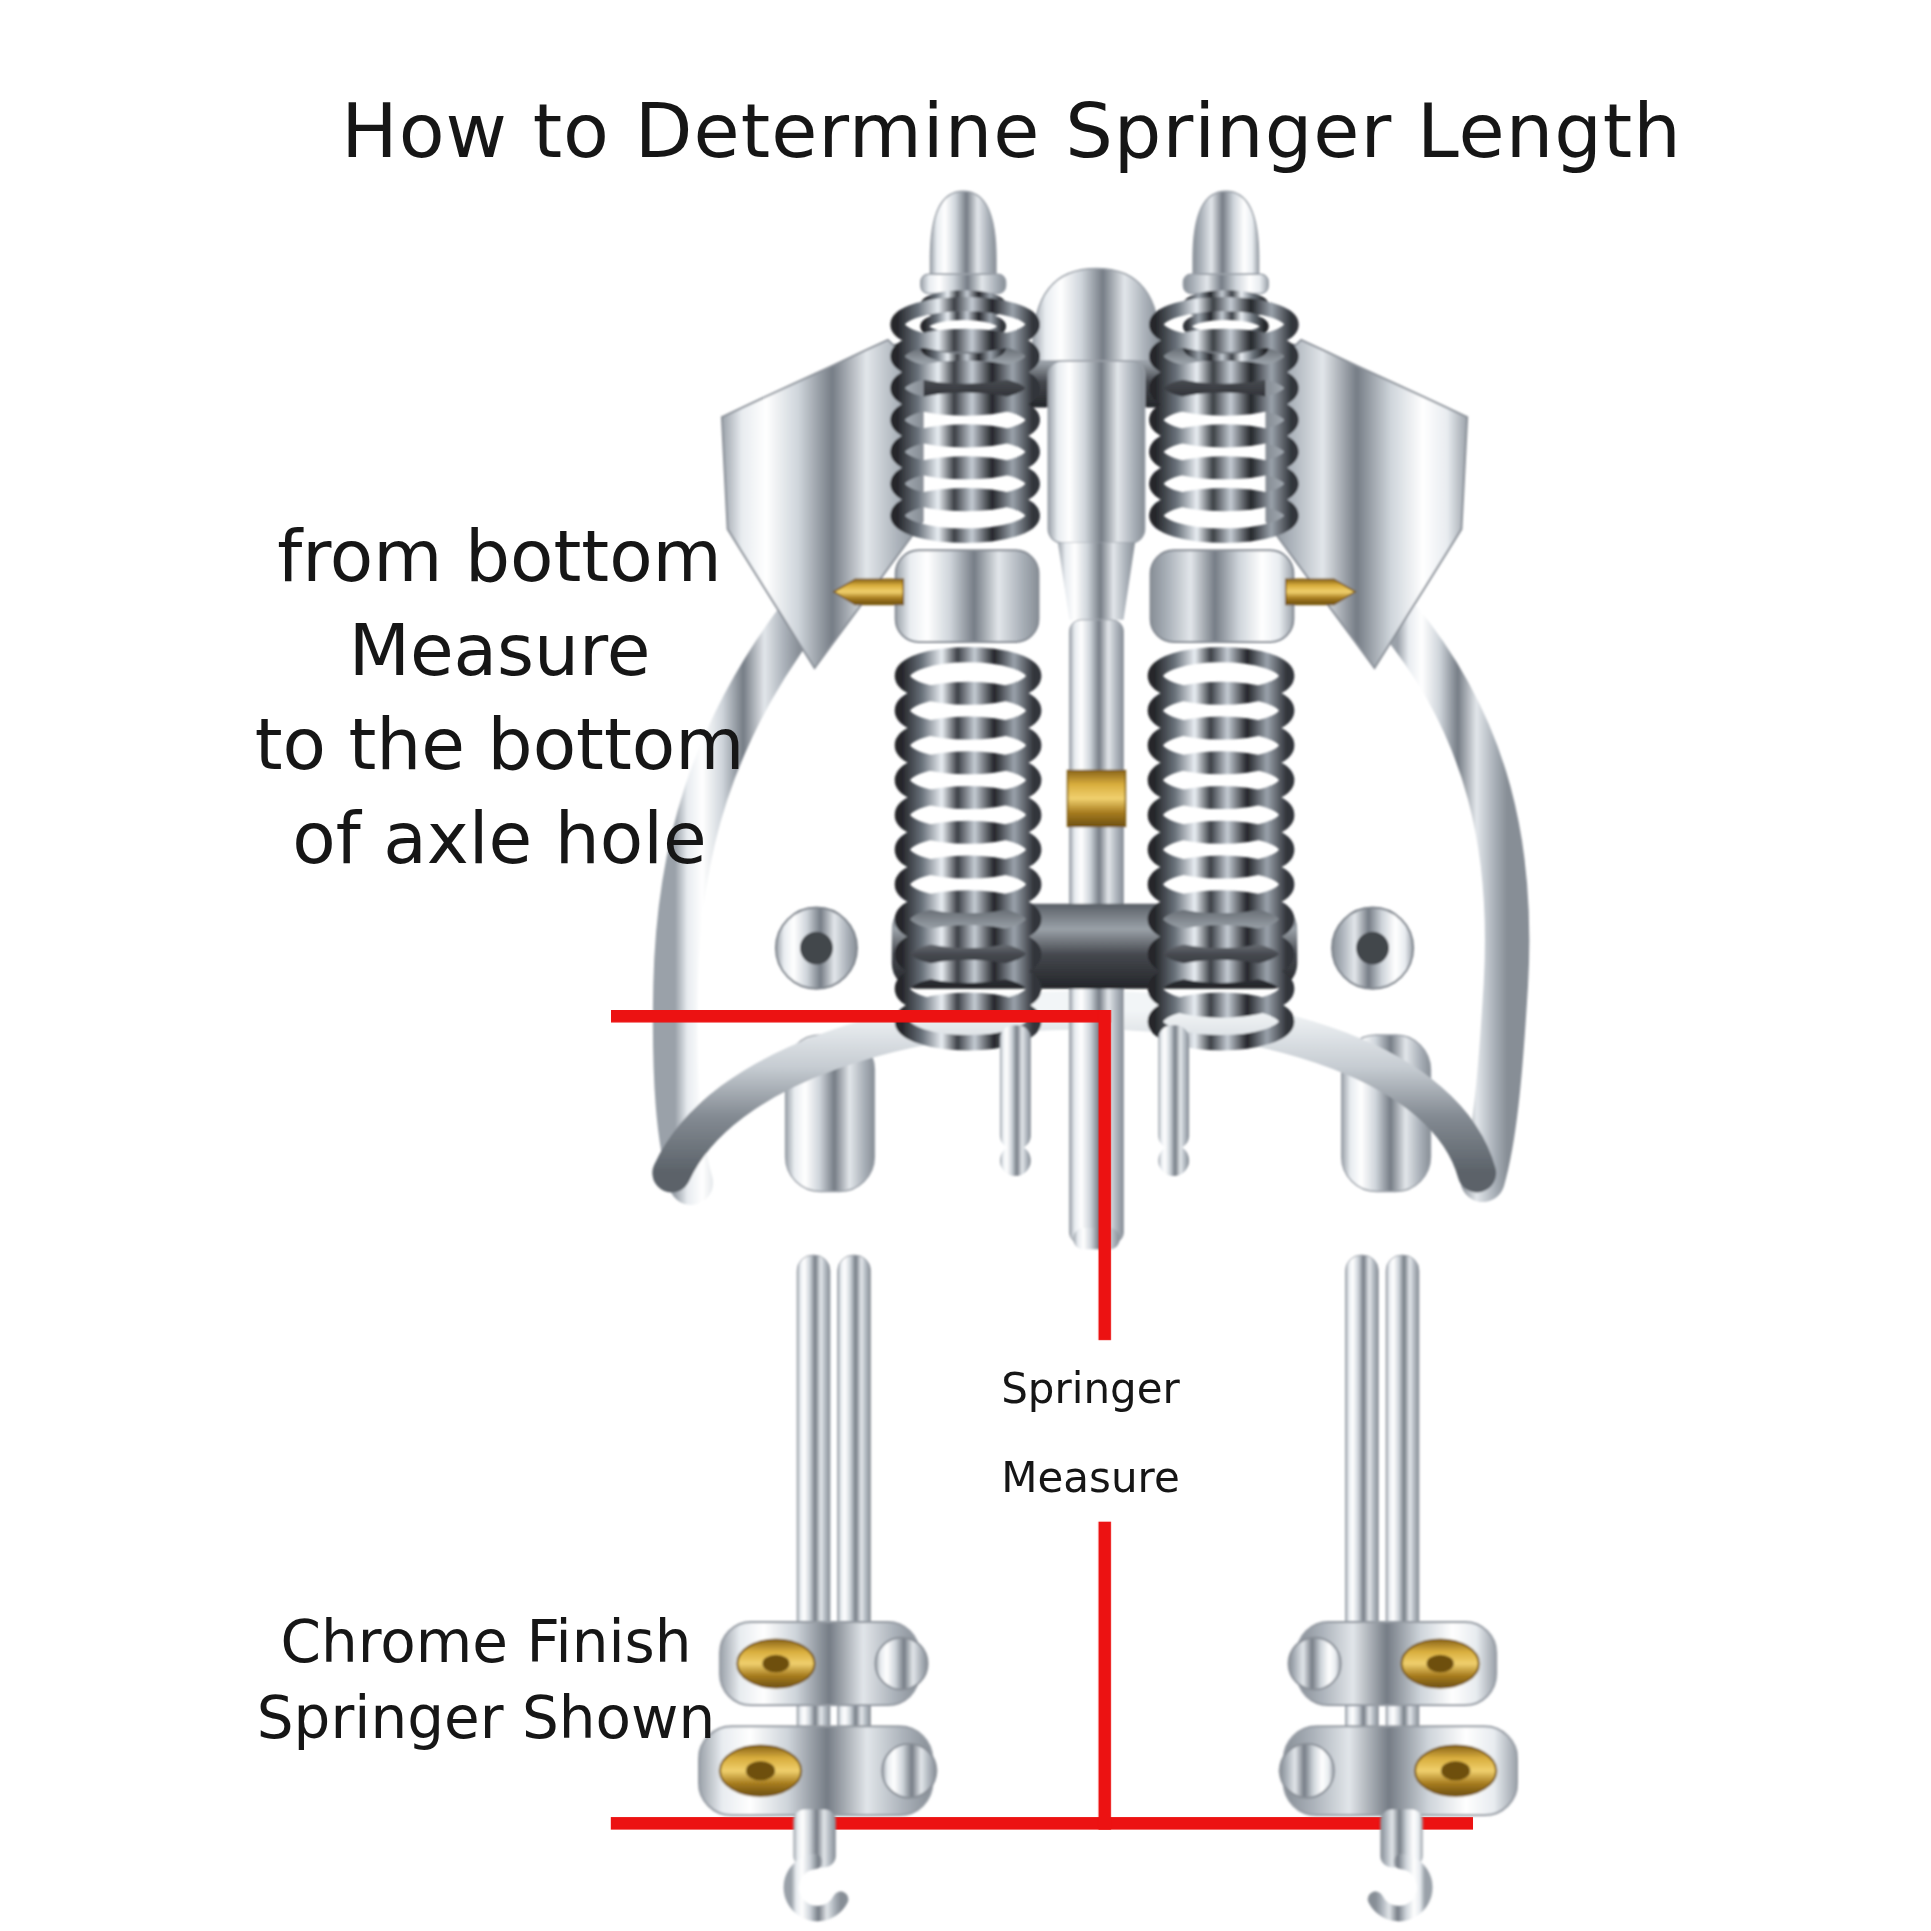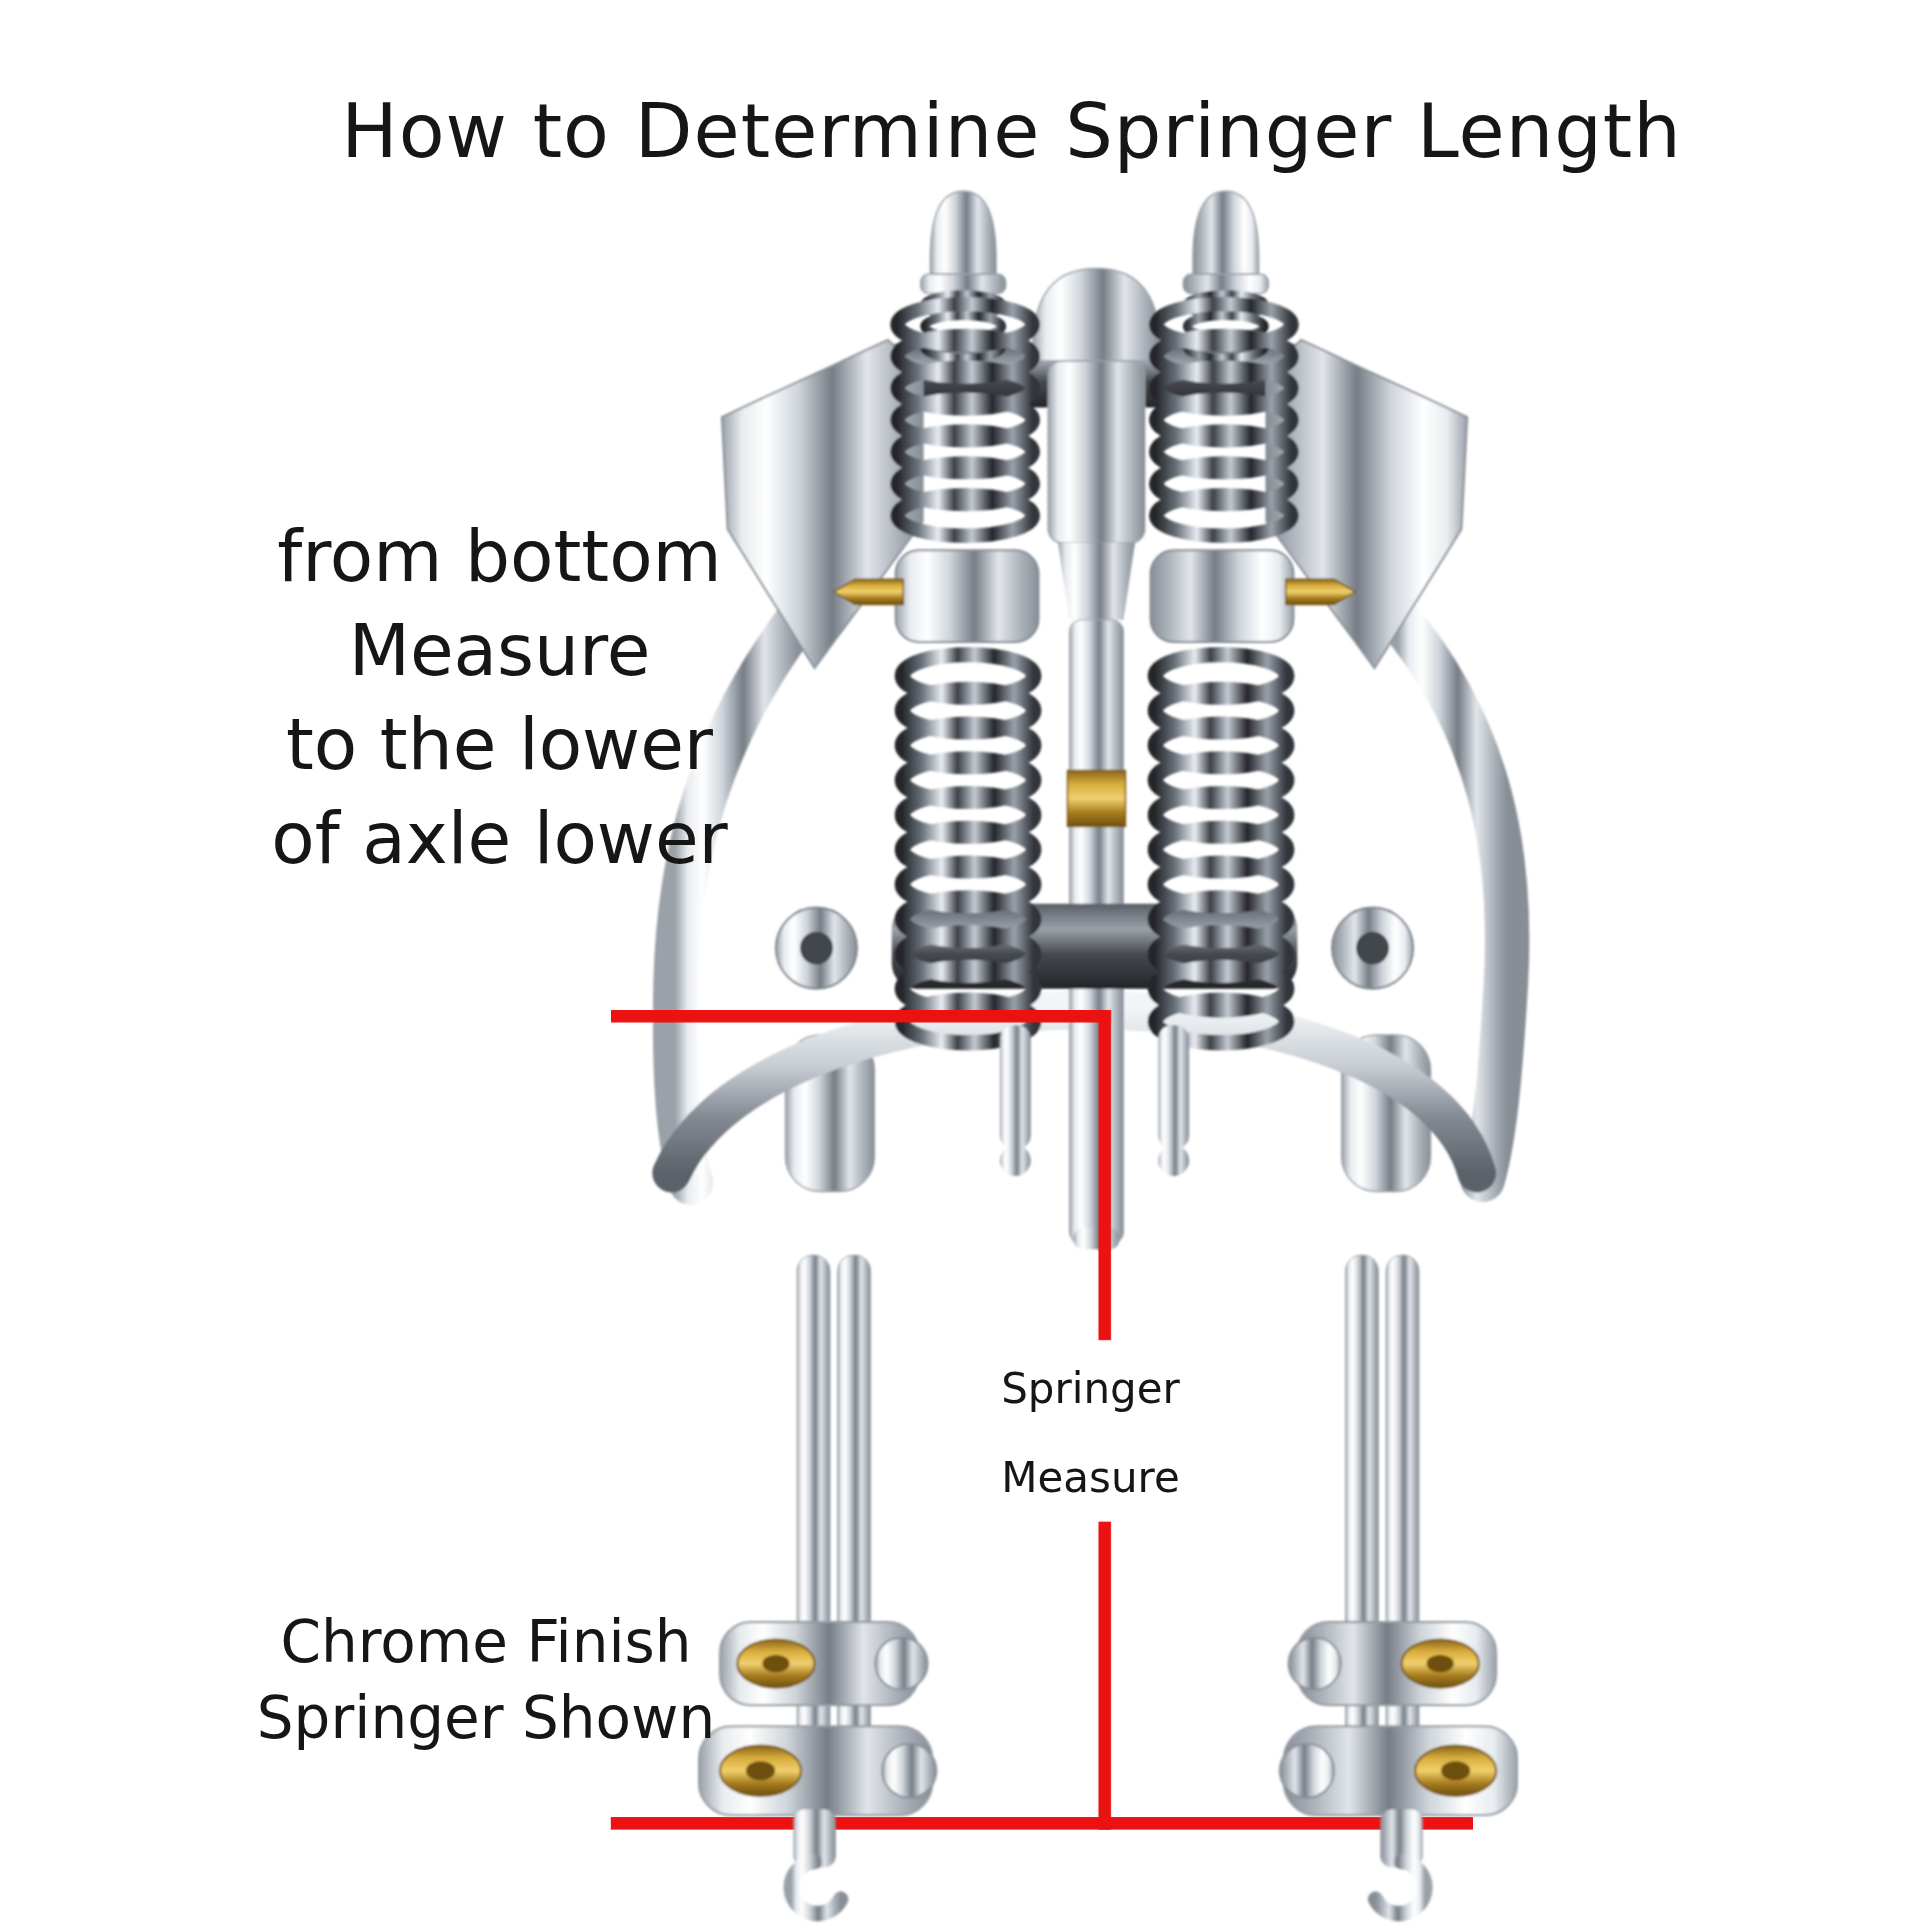--- a/index.html
+++ b/index.html
@@ -212,22 +212,22 @@
     <rect x="585" y="1046" width="518" height="13" style="fill:var(--red)"></rect>
     <rect x="1090" y="1046" width="13" height="342" style="fill:var(--red)"></rect>
     <rect x="1090" y="1576" width="13" height="319" style="fill:var(--red)"></rect>
   </svg>
 
   <div class="title">How to Determine Springer Length</div>
 
   <div class="cap measure">
     <div class="ln">from bottom</div>
     <div class="ln">Measure</div>
-    <div class="ln">to the lower</div>
-    <div class="ln">of axle lower</div>
+    <div class="ln">to the bottom</div>
+    <div class="ln">of axle hole</div>
   </div>
 
   <div class="cap dim">
     <div class="ln">Springer</div>
     <div class="ln">Measure</div>
   </div>
 
   <div class="cap foot">
     <div class="ln">Chrome Finish</div>
     <div class="ln">Springer Shown</div>

